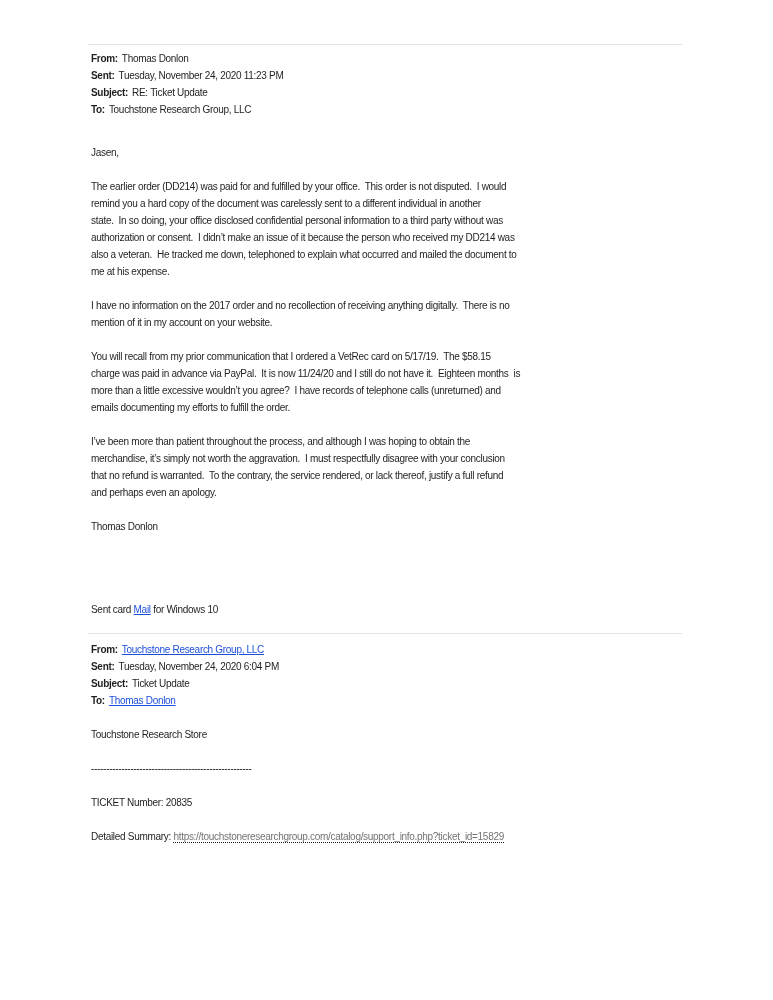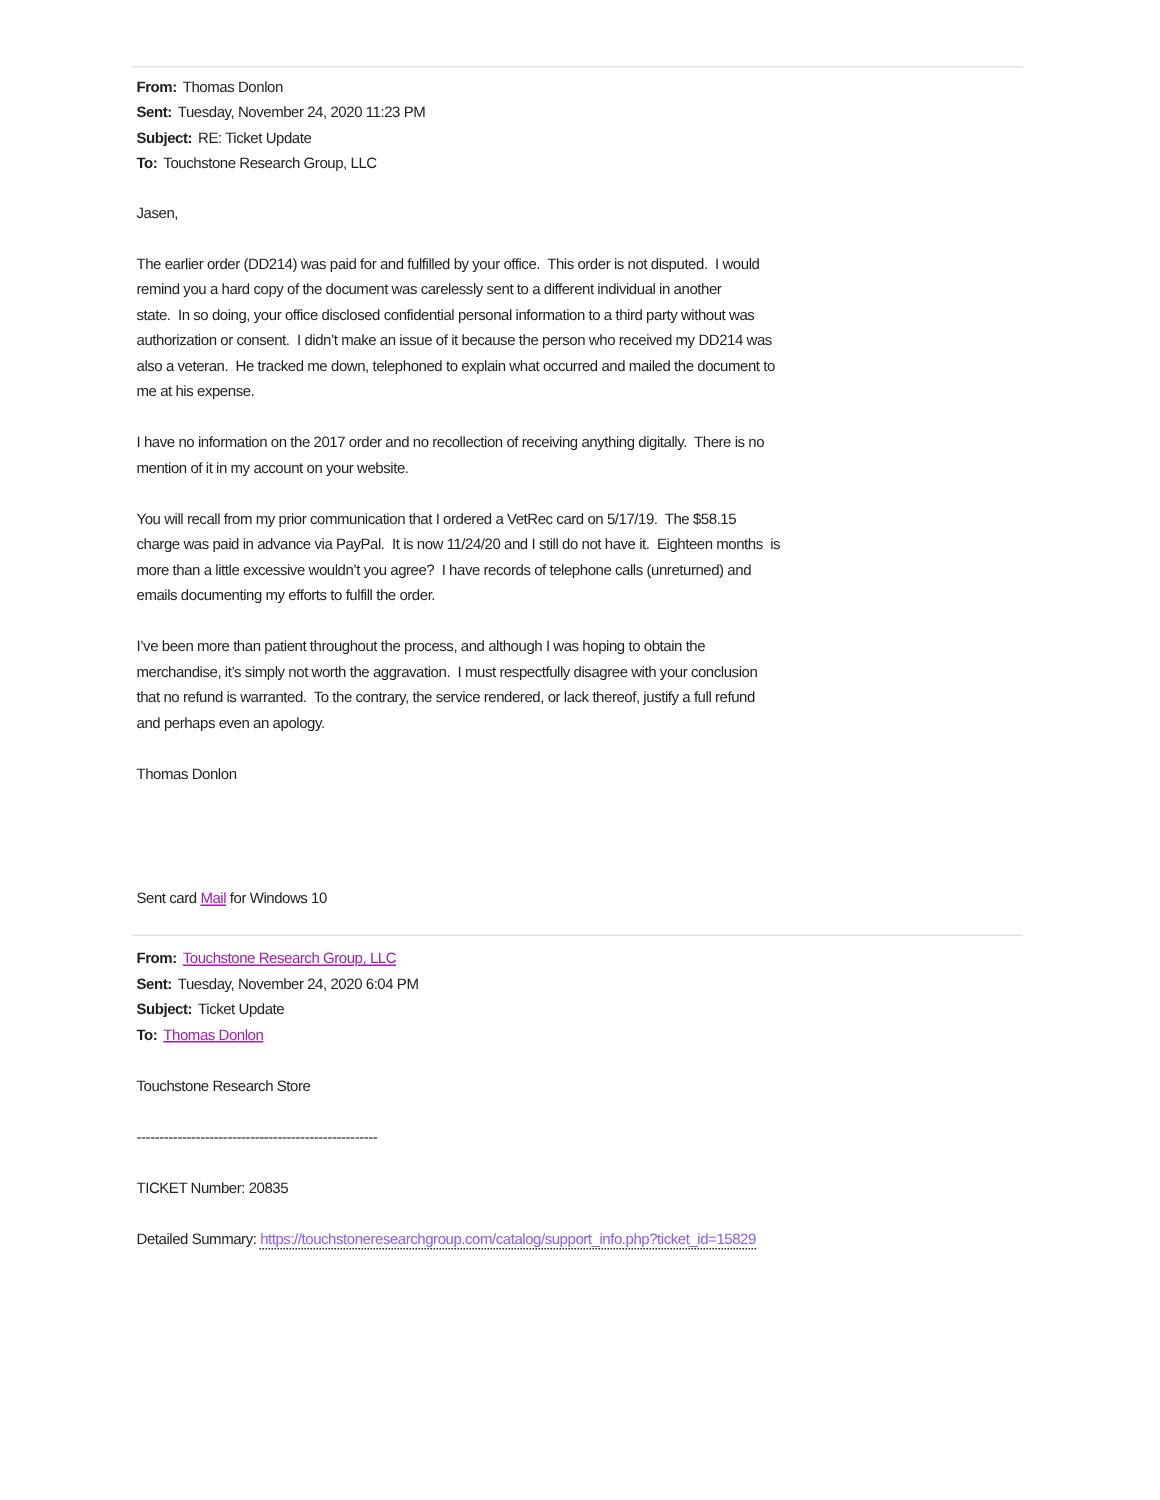--- a/index.html
+++ b/index.html
@@ -25,36 +25,36 @@
     margin: 0 0 0 -3px;
   }
   .hdr-block { margin-top: 5px; }
   .hdr-line { white-space: pre-wrap; }
   .hlabel { font-weight: 700; margin-right: 4px; }
   .para {
     white-space: pre-wrap;
     width: 675px;
     margin: 17px 0 0 0;
   }
-  .salutation { margin-top: 16px; }
+  .salutation { margin-top: 26px; }
   .signature { margin-top: 17px; }
   .sentfrom { margin-top: 66px; white-space: pre-wrap; }
   .rule2 { margin-top: 15px; }
   .hdr-block2 { margin-top: 7px; }
   .store-line { margin-top: 17px; }
   .dash-line { margin-top: 17px; white-space: pre; }
   .ticket-line { margin-top: 17px; white-space: pre-wrap; }
   .summary-line { margin-top: 17px; white-space: pre-wrap; width: 675px; }
   a.blue-link {
-    color: #a21caf;
+    color: #1d4ed8;
     text-decoration: underline;
     cursor: pointer;
   }
   a.dotted-link {
-    color: #8b5cf6;
+    color: #737373;
     text-decoration: none;
     border-bottom: 1px dotted #1f1f1f;
     cursor: pointer;
   }
 </style>
 </head>
 <body>
 
 <div class="page">
 

